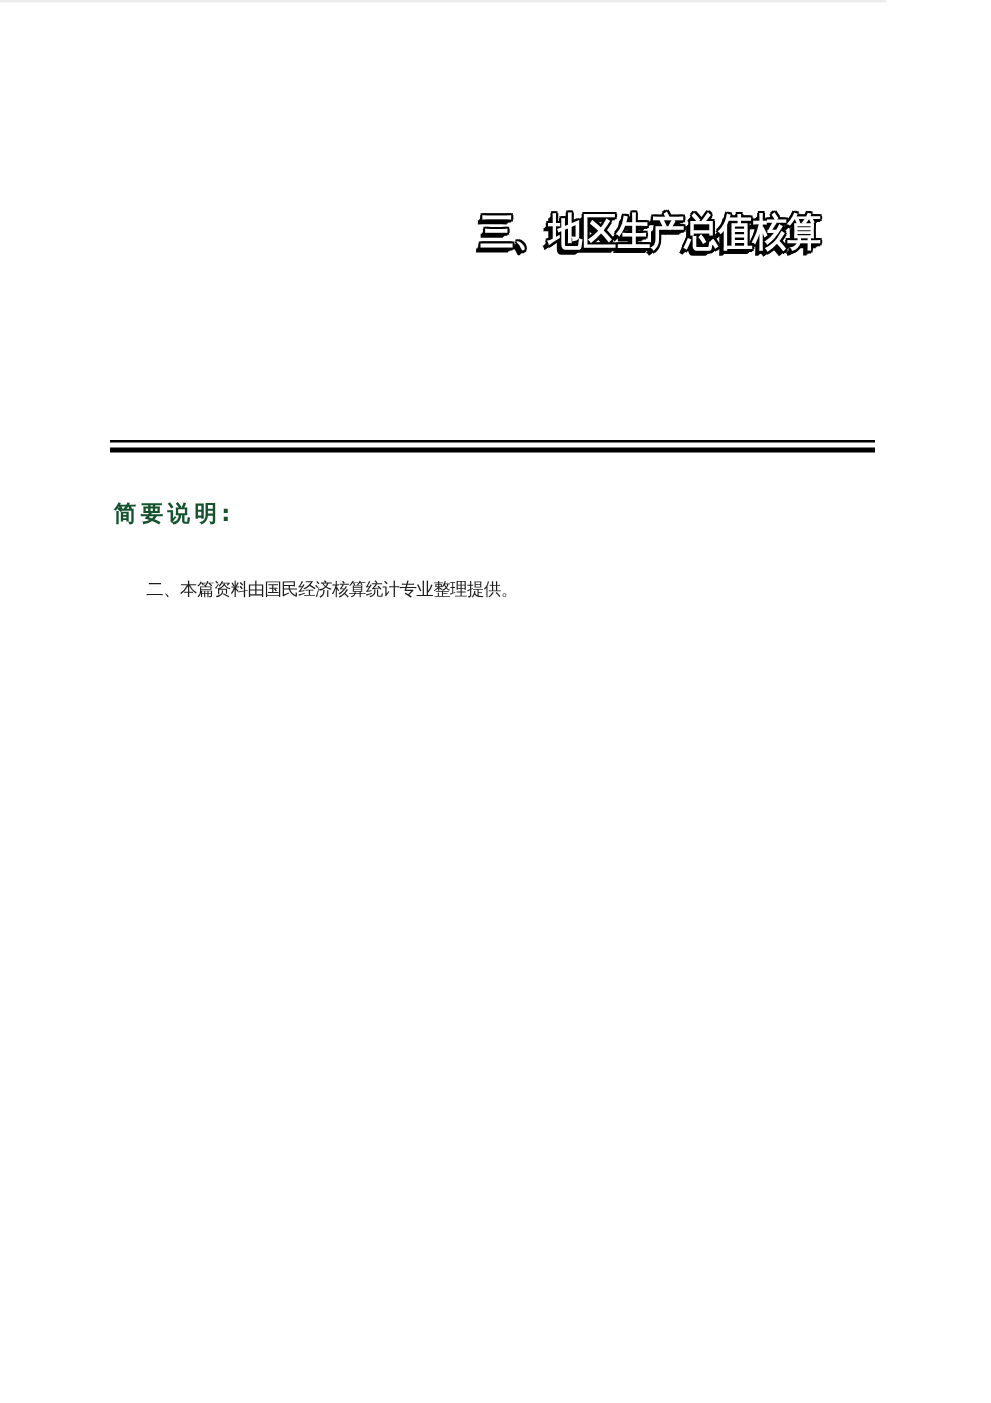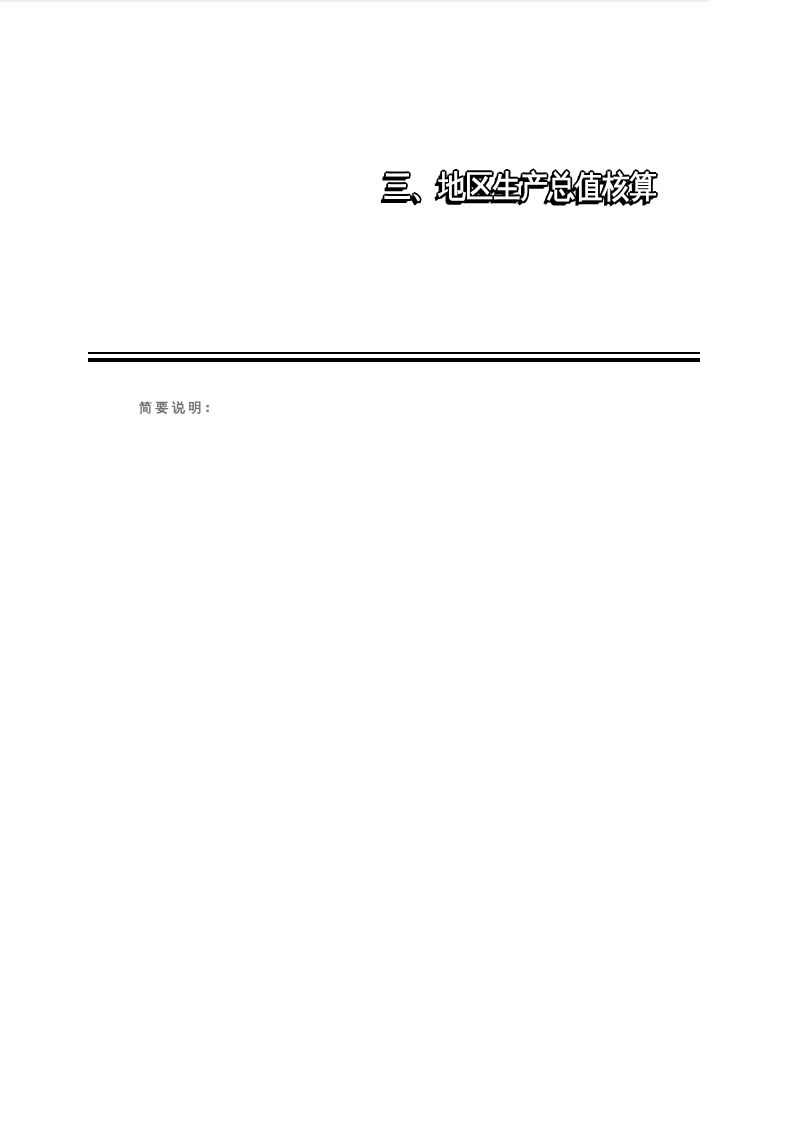--- a/index.html
+++ b/index.html
@@ -61,27 +61,26 @@
     left: 88px;
     width: 612px;
     background: #000000;
   }
   .rule-thin  { top: 352px; height: 2px; }
   .rule-thick { top: 358px; height: 4px; }
   .section-label {
     position: absolute;
     left: 91px;
     top: 399px;
-    font-size: 13px;
+    font-size: 18px;
     font-weight: bold;
     letter-spacing: 3.5px;
-    color: #737373;
+    color: #14532d;
     font-family: "DejaVu Sans", "Liberation Sans", sans-serif;
     white-space: nowrap;
-    margin-left: 48px;
   }
   .body-block {
     position: absolute;
     left: 88px;
     top: 461px;
     width: 613px;
     font-size: 14px;
     line-height: 24.5px;
     letter-spacing: -0.5px;
     color: #1c1c1c;
@@ -103,15 +102,16 @@
   <h1 class="title-cn">三、地区生产总值核算</h1>
 
 
   <div class="rule rule-thin"></div>
 
   <div class="rule rule-thick"></div>
 
   <div class="section-label">简要说明:</div>
 
   <div class="body-block">
+    <p>二、本篇资料由国民经济核算统计专业整理提供。</p>
   </div>
 
 </div>
 
 </body></html>

